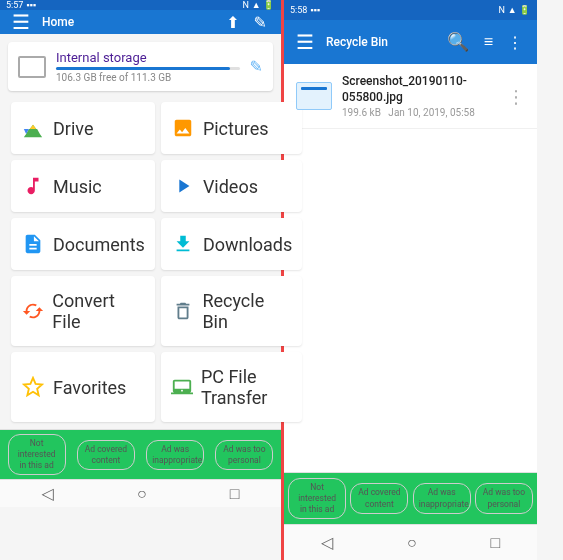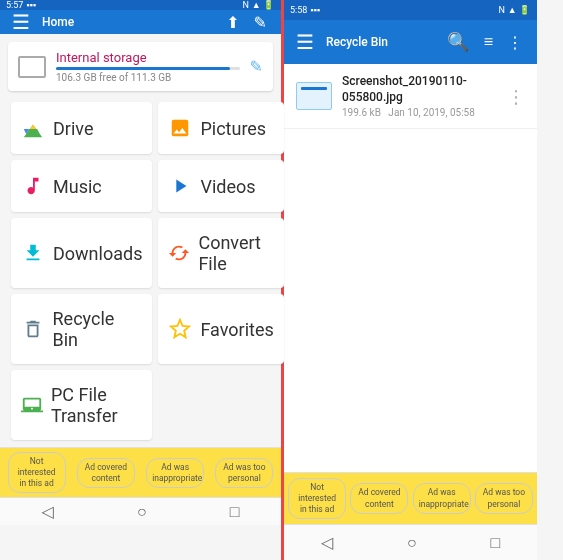--- a/index.html
+++ b/index.html
@@ -76,21 +76,21 @@
     }
     .storage-icon {
       width: 28px;
       height: 22px;
       border: 2px solid #aaa;
       border-radius: 2px;
       background: #fff;
       position: relative;
     }
     .storage-text { flex: 1; }
-    .storage-name { font-size: 13px; color: #be185d; }
+    .storage-name { font-size: 13px; color: #4c1d95; }
     .storage-bar-bg {
       height: 3px;
       background: #e0e0e0;
       border-radius: 2px;
       margin: 2px 0;
     }
     .storage-bar-fill {
       height: 3px;
       background: #1976d2;
       border-radius: 2px;
@@ -125,21 +125,21 @@
       height: 24px;
       display: flex;
       align-items: center;
       justify-content: center;
       font-size: 18px;
     }
 
     
     .ad-bar {
       height: 52px;
-      background: #fde047;
+      background: #22c55e;
       display: flex;
       align-items: center;
       justify-content: space-around;
       border-top: 1px solid #e0e0e0;
       padding: 4px 2px;
     }
     .ad-chip {
       font-size: 8.5px;
       color: #555;
       border: 1px solid #ccc;
@@ -304,20 +304,28 @@
 
     <div class="grid-item">
       <div class="grid-icon icon-videos">
         <svg width="22" height="22" viewBox="0 0 24 24" fill="#1976d2">
             <path d="M8 5v14l11-7z"></path>
           </svg>
       </div>
       <span>Videos</span>
     </div>
 
+    <div class="grid-item">
+      <div class="grid-icon icon-docs">
+        <svg width="22" height="22" viewBox="0 0 24 24" fill="#2196F3">
+            <path d="M14 2H6c-1.1 0-2 .9-2 2v16c0 1.1.9 2 2 2h12c1.1 0 2-.9 2-2V8l-6-6zm2 16H8v-2h8v2zm0-4H8v-2h8v2zm-3-5V3.5L18.5 9H13z"></path>
+          </svg>
+      </div>
+      <span>Documents</span>
+    </div>
 
     <div class="grid-item">
       <div class="grid-icon icon-downloads">
         <svg width="22" height="22" viewBox="0 0 24 24" fill="#00BCD4">
             <path d="M19 9h-4V3H9v6H5l7 7 7-7zM5 18v2h14v-2H5z"></path>
           </svg>
       </div>
       <span>Downloads</span>
     </div>
 

